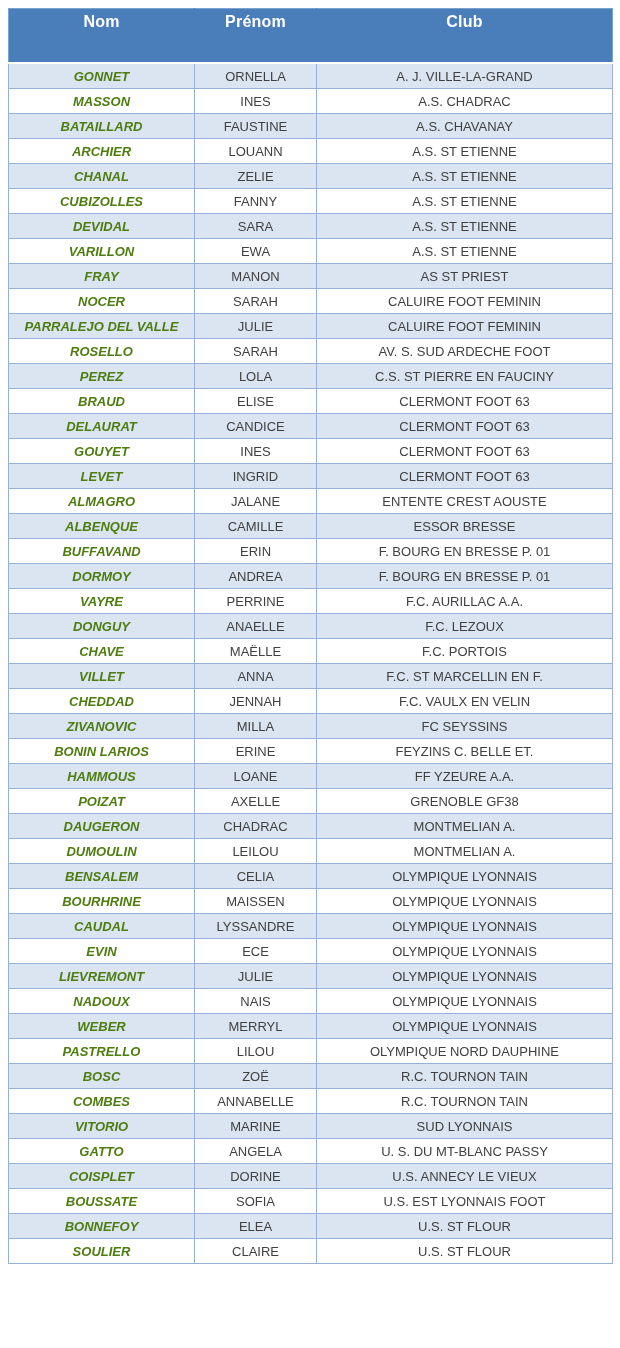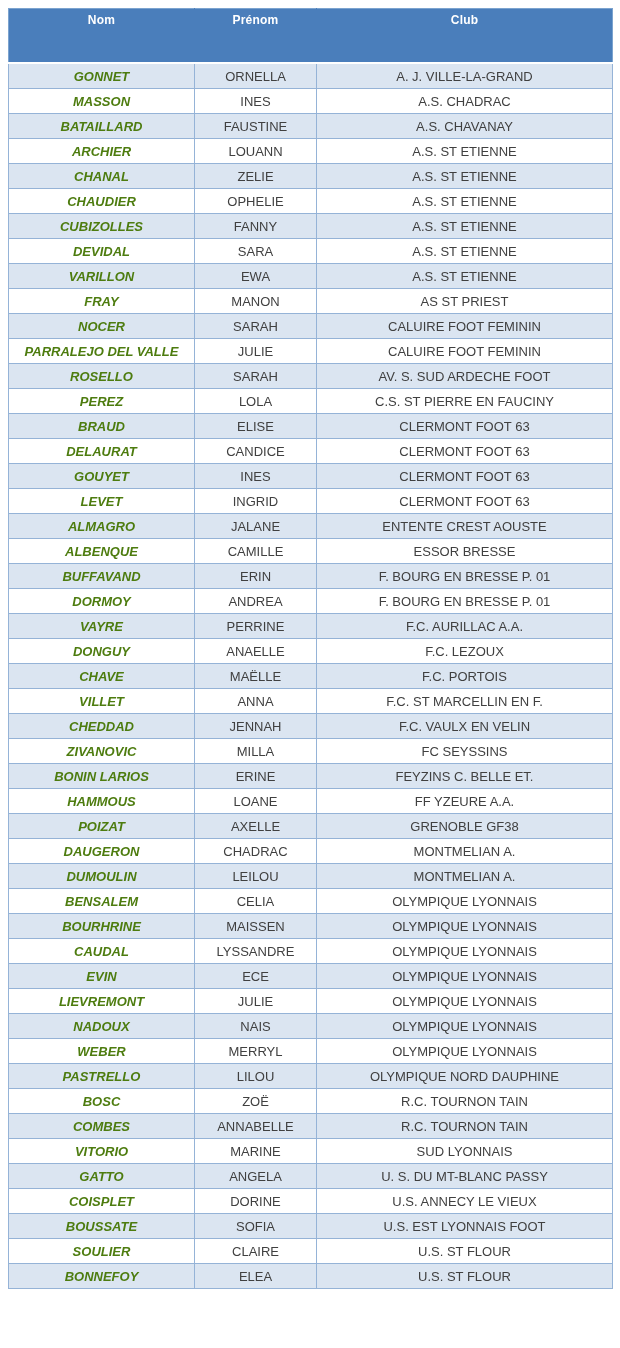--- a/index.html
+++ b/index.html
@@ -21,21 +21,21 @@
     top: 8px;
   }
   table.roster {
     border-collapse: collapse;
     table-layout: fixed;
     width: 604px;
   }
   table.roster th {
     background: #4a7ebb;
     color: #ffffff;
-    font-size: 12px;
+    font-size: 16px;
     font-weight: bold;
     text-align: center;
     vertical-align: top;
     height: 49px;
     padding: 4px 4px 0 4px;
     border: 1px solid #4a7ebb;
     border-top: 1px solid #7ba3cf;
     border-bottom: 2px solid #ffffff;
     letter-spacing: 0.2px;
   }
@@ -98,25 +98,20 @@
     <td class="nom">ARCHIER</td>
     <td class="prenom">LOUANN</td>
     <td class="club">A.S. ST ETIENNE</td>
   </tr>
           <tr>
     <td class="nom">CHANAL</td>
     <td class="prenom">ZELIE</td>
     <td class="club">A.S. ST ETIENNE</td>
   </tr>
           <tr>
-    <td class="nom">CHAUDIER</td>
-    <td class="prenom">OPHELIE</td>
-    <td class="club">A.S. ST ETIENNE</td>
-  </tr>
-          <tr>
     <td class="nom">CUBIZOLLES</td>
     <td class="prenom">FANNY</td>
     <td class="club">A.S. ST ETIENNE</td>
   </tr>
           <tr>
     <td class="nom">DEVIDAL</td>
     <td class="prenom">SARA</td>
     <td class="club">A.S. ST ETIENNE</td>
   </tr>
           <tr>
@@ -308,25 +303,25 @@
     <td class="nom">COISPLET</td>
     <td class="prenom">DORINE</td>
     <td class="club">U.S. ANNECY LE VIEUX</td>
   </tr>
           <tr>
     <td class="nom">BOUSSATE</td>
     <td class="prenom">SOFIA</td>
     <td class="club">U.S. EST LYONNAIS FOOT</td>
   </tr>
           <tr>
+    <td class="nom">BONNEFOY</td>
+    <td class="prenom">ELEA</td>
+    <td class="club">U.S. ST FLOUR</td>
+  </tr>
+          <tr>
     <td class="nom">SOULIER</td>
     <td class="prenom">CLAIRE</td>
-    <td class="club">U.S. ST FLOUR</td>
-  </tr>
-          <tr>
-    <td class="nom">BONNEFOY</td>
-    <td class="prenom">ELEA</td>
     <td class="club">U.S. ST FLOUR</td>
   </tr>
         </tbody>
     </table>
   </div>
 </div>
 
 </body></html>

